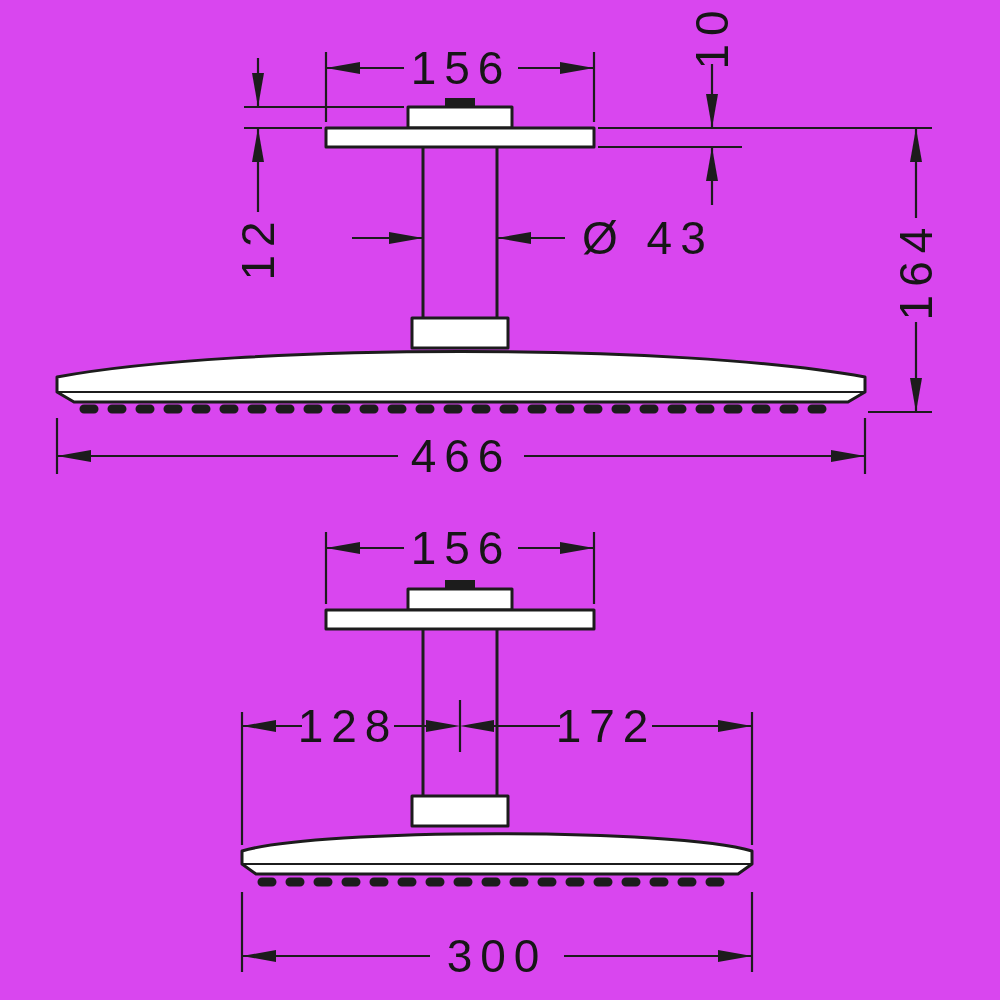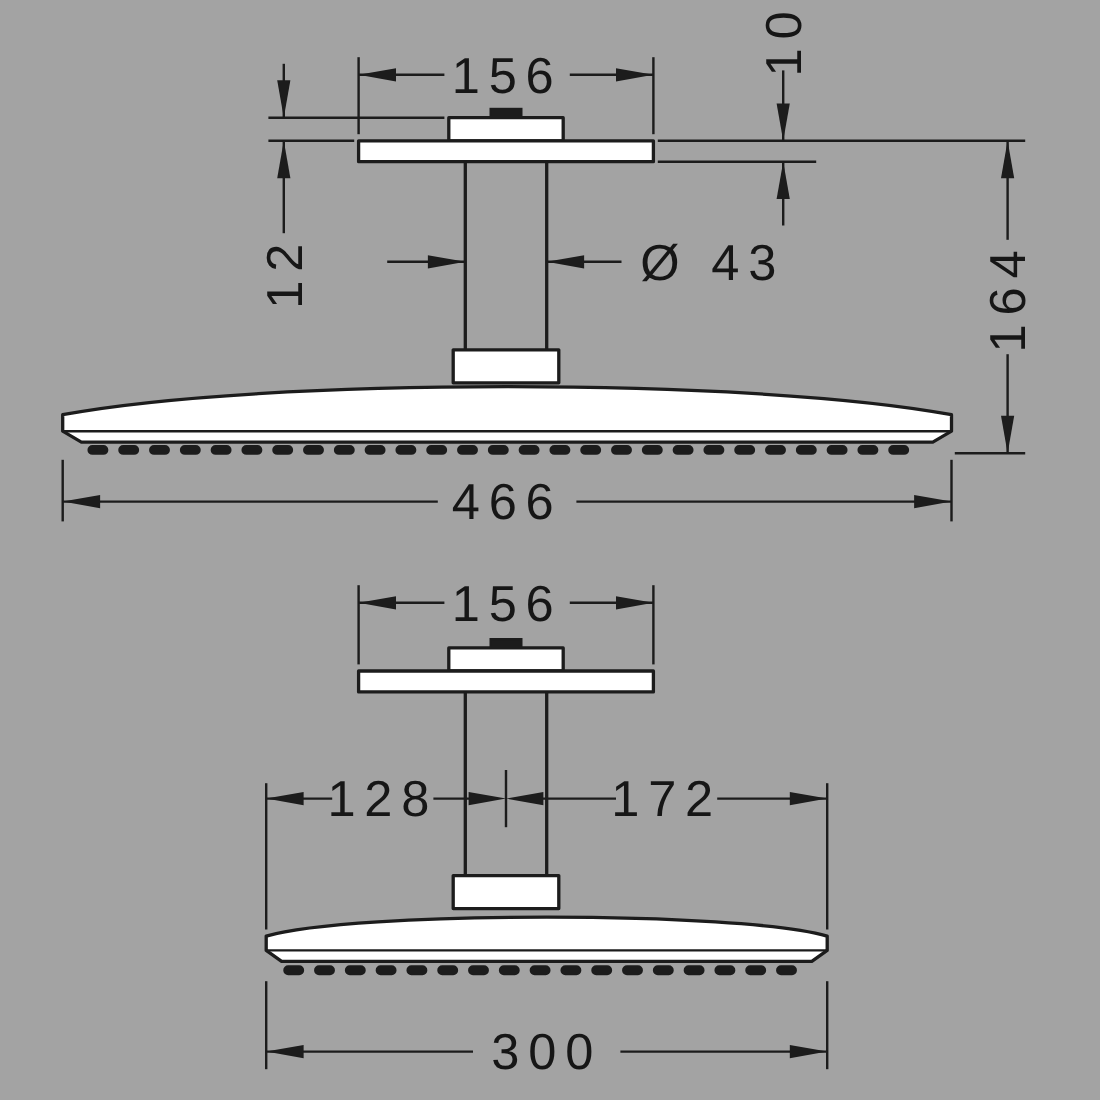--- a/index.html
+++ b/index.html
@@ -6,21 +6,21 @@
     margin: 0;
     padding: 0;
     background: #ffffff;
     width: 1000px;
     height: 1000px;
     font-family: "Liberation Sans", sans-serif;
   }
   .stage {
     width: 1000px;
     height: 1000px;
-    background: #a3a3a3;
+    background: #d946ef;
   }
   .part {
     fill: #ffffff;
     stroke: #1c1c1c;
     stroke-width: 3;
     stroke-linejoin: round;
   }
   .partline {
     fill: none;
     stroke: #1c1c1c;

